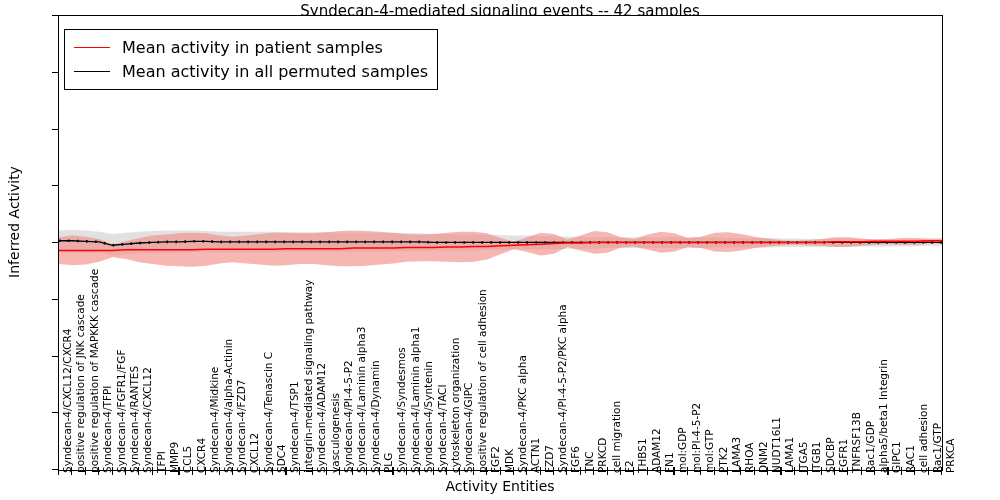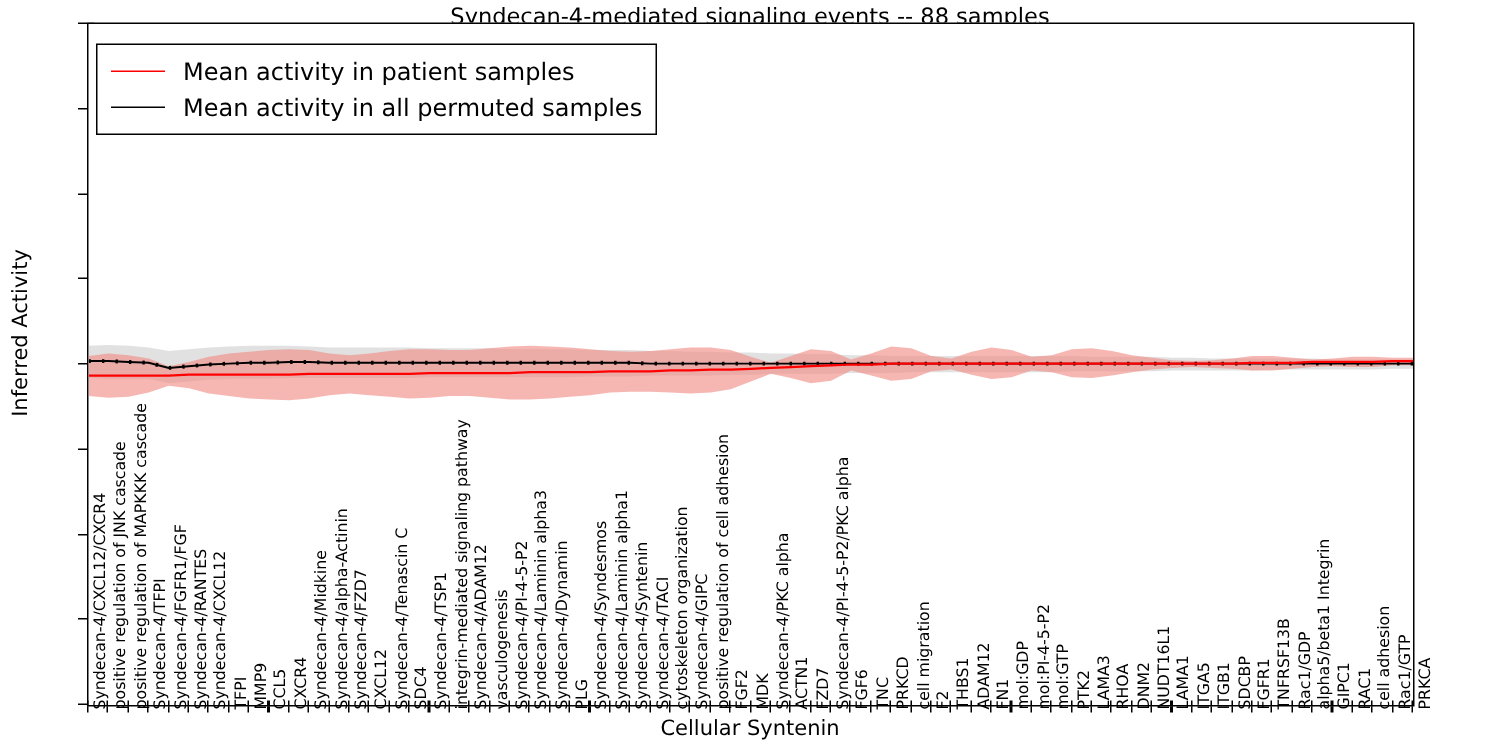--- a/index.html
+++ b/index.html
@@ -71,21 +71,21 @@
   .legrow{display:flex;align-items:center;height:24px;}
   .legline{width:36px;height:0;border-top:1.4px solid #000;margin-right:12px;}
   .legline.red{border-top-color:#ff0000;}
   .legtext{font-size:16px;color:#000;}
 </style>
 </head>
 <body>
 
 <div id="fig">
 
-  <div class="title">Syndecan-4-mediated signaling events -- 88 samples</div>
+  <div class="title">Syndecan-4-mediated signaling events -- 42 samples</div>
 
   <div class="ylabel">Inferred Activity</div>
   <div id="yticks">
       <div class="ytickmark" style="top: 15px;"></div>
       <div class="ytickmark inner" style="top: 15px;"></div>
       <div class="ytickmark" style="top: 71.75px;"></div>
       <div class="ytickmark inner" style="top: 71.75px;"></div>
       <div class="ytickmark" style="top: 128.5px;"></div>
       <div class="ytickmark inner" style="top: 128.5px;"></div>
       <div class="ytickmark" style="top: 185.25px;"></div>
@@ -319,15 +319,15 @@
       <div class="xtickmark" style="left: 856.242px;"></div>
       <div class="xtickmark" style="left: 856.242px; top: -4px;"></div>
       <div class="xcat" style="left: 860.242px; top: 2px;">cell adhesion</div>
       <div class="xtickmark" style="left: 869.621px;"></div>
       <div class="xtickmark" style="left: 869.621px; top: -4px;"></div>
       <div class="xcat" style="left: 873.621px; top: 2px;">Rac1/GTP</div>
       <div class="xtickmark" style="left: 883px;"></div>
       <div class="xtickmark" style="left: 883px; top: -4px;"></div>
       <div class="xcat" style="left: 887px; top: 2px;">PRKCA</div>
     </div>
-  <div class="xlabel">Cellular Syntenin</div>
+  <div class="xlabel">Activity Entities</div>
 
 </div>
 
 </body></html>

